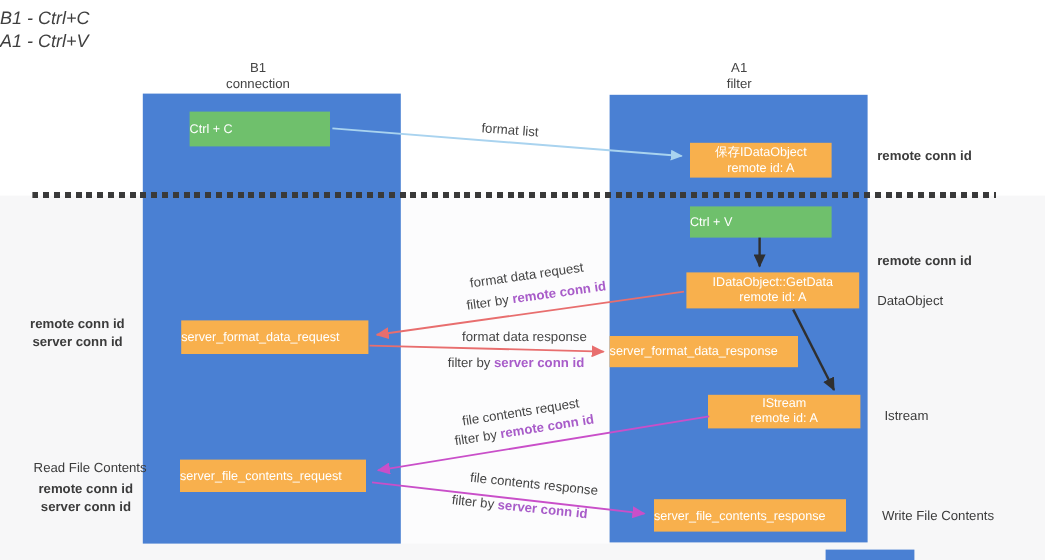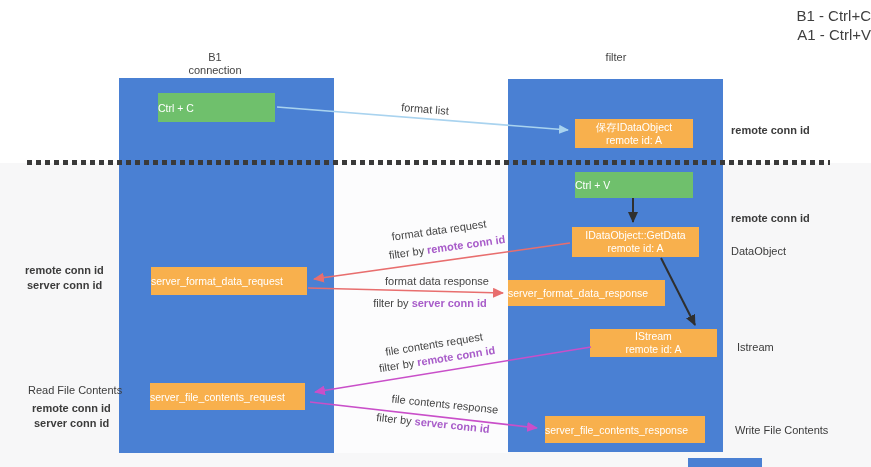--- a/index.html
+++ b/index.html
@@ -6,21 +6,21 @@
   .page{position:relative;width:871px;height:467px;overflow:hidden;background:#ffffff;}
   .abs{position:absolute;}
   .bg-lower{left:0;top:163px;width:871px;height:304px;background:#f7f7f8;z-index:0;}
   .mid-col{left:334px;top:163px;width:174px;height:290px;background:#fcfcfd;z-index:1;}
   .lane{background:var(--lane_blue,#4a80d3);z-index:2;}
   .lane-left{left:119px;top:78px;width:215px;height:375px;}
   .lane-right{left:508px;top:79px;width:215px;height:373px;}
   .bottom-strip{left:688px;top:458px;width:74px;height:9px;background:var(--lane_blue,#4a80d3);z-index:2;}
   .dashline{left:27px;top:160px;width:803px;height:5px;z-index:3;
     background:repeating-linear-gradient(to right,var(--dash_color,#3a3a3a) 0 5px,transparent 5px 9px);}
-  .title{left:0;top:6px;width:871px;text-align:right;font-size:15px;line-height:19px;color:#3f3f3f;z-index:2;}
+  .title{left:0;top:6px;width:871px;text-align:left;font-size:15px;line-height:19px;color:#3f3f3f;z-index:2;font-style:italic;}
   .lane-header{width:140px;text-align:center;font-size:11px;line-height:13px;color:#444;z-index:2;}
   .box{z-index:4;color:#fff;text-align:center;font-size:10.5px;}
   .box .l{display:block;line-height:13px;}
   .green{background:var(--box_green,#6fc06c);}
   .orange{background:var(--box_orange,#f8b04d);}
   .one{display:flex;align-items:center;justify-content:flex-start;}
   .two{display:flex;flex-direction:column;align-items:center;justify-content:center;}
   svg.arrows{left:0;top:0;z-index:5;pointer-events:none;}
   .alabel{z-index:6;font-size:11px;color:#454545;white-space:nowrap;transform:translate(-50%,-50%);}
   .alabel .k{font-weight:bold;margin-left:3px;}
@@ -40,20 +40,21 @@
   <div class="abs title">
     <div>B1 - Ctrl+C</div>
     <div>A1 - Ctrl+V</div>
   </div>
 
   <div class="abs lane-header" style="left:145px;top:51px;">
     <div>B1</div>
     <div>connection</div>
   </div>
   <div class="abs lane-header" style="left:546px;top:51px;">
+    <div>A1</div>
     <div>filter</div>
   </div>
 
   <div class="abs lane lane-left"></div>
   <div class="abs lane lane-right"></div>
   <div class="abs bottom-strip"></div>
 
   <div class="abs dashline"></div>
 
   <div class="abs box green one" style="left:158px;top:93px;width:117px;height:29px;">
@@ -62,21 +63,21 @@
 
   <div class="abs box orange two" style="left:575px;top:119px;width:118px;height:29px;">
     <span class="l">保存IDataObject</span>
     <span class="l">remote id: A</span>
   </div>
 
   <div class="abs box green one" style="left:575px;top:172px;width:118px;height:26px;">
     <span>Ctrl + V</span>
   </div>
 
-  <div class="abs box orange two" style="left:572px;top:227px;width:127px;height:30px;">
+  <div class="abs box orange two" style="left:572px;top:227px;width:144px;height:30px;">
     <span class="l">IDataObject::GetData</span>
     <span class="l">remote id: A</span>
   </div>
 
   <div class="abs box orange one" style="left:508px;top:280px;width:157px;height:26px;">
     <span>server_format_data_response</span>
   </div>
 
   <div class="abs box orange one" style="left:151px;top:267px;width:156px;height:28px;">
     <span>server_format_data_request</span>

